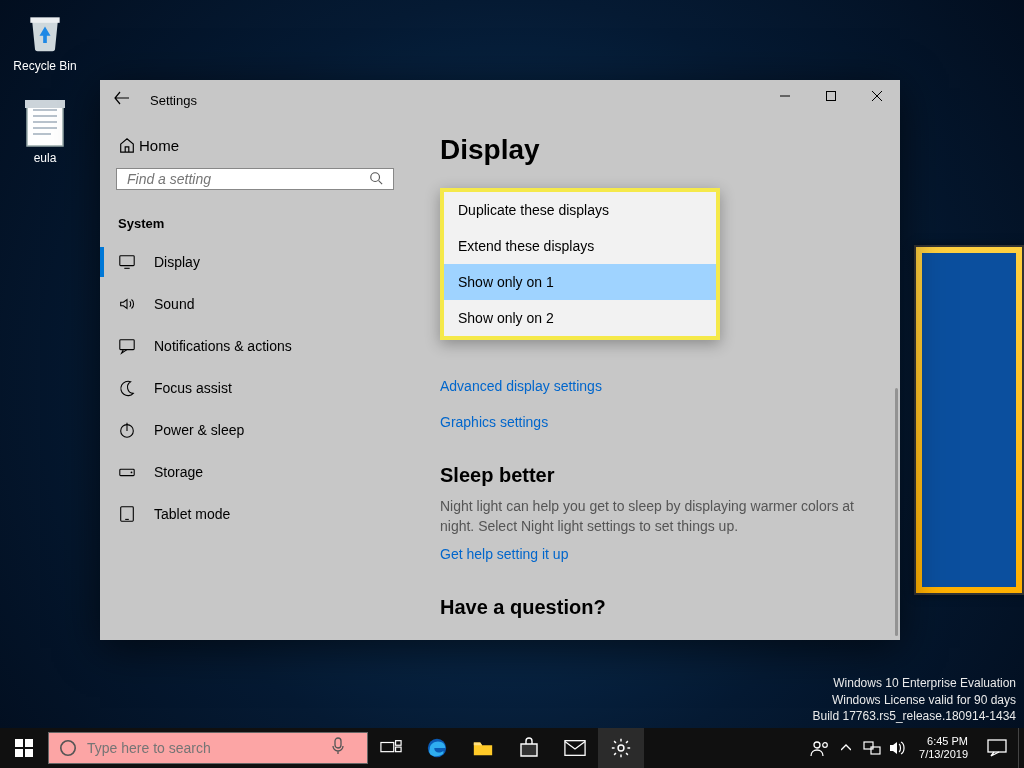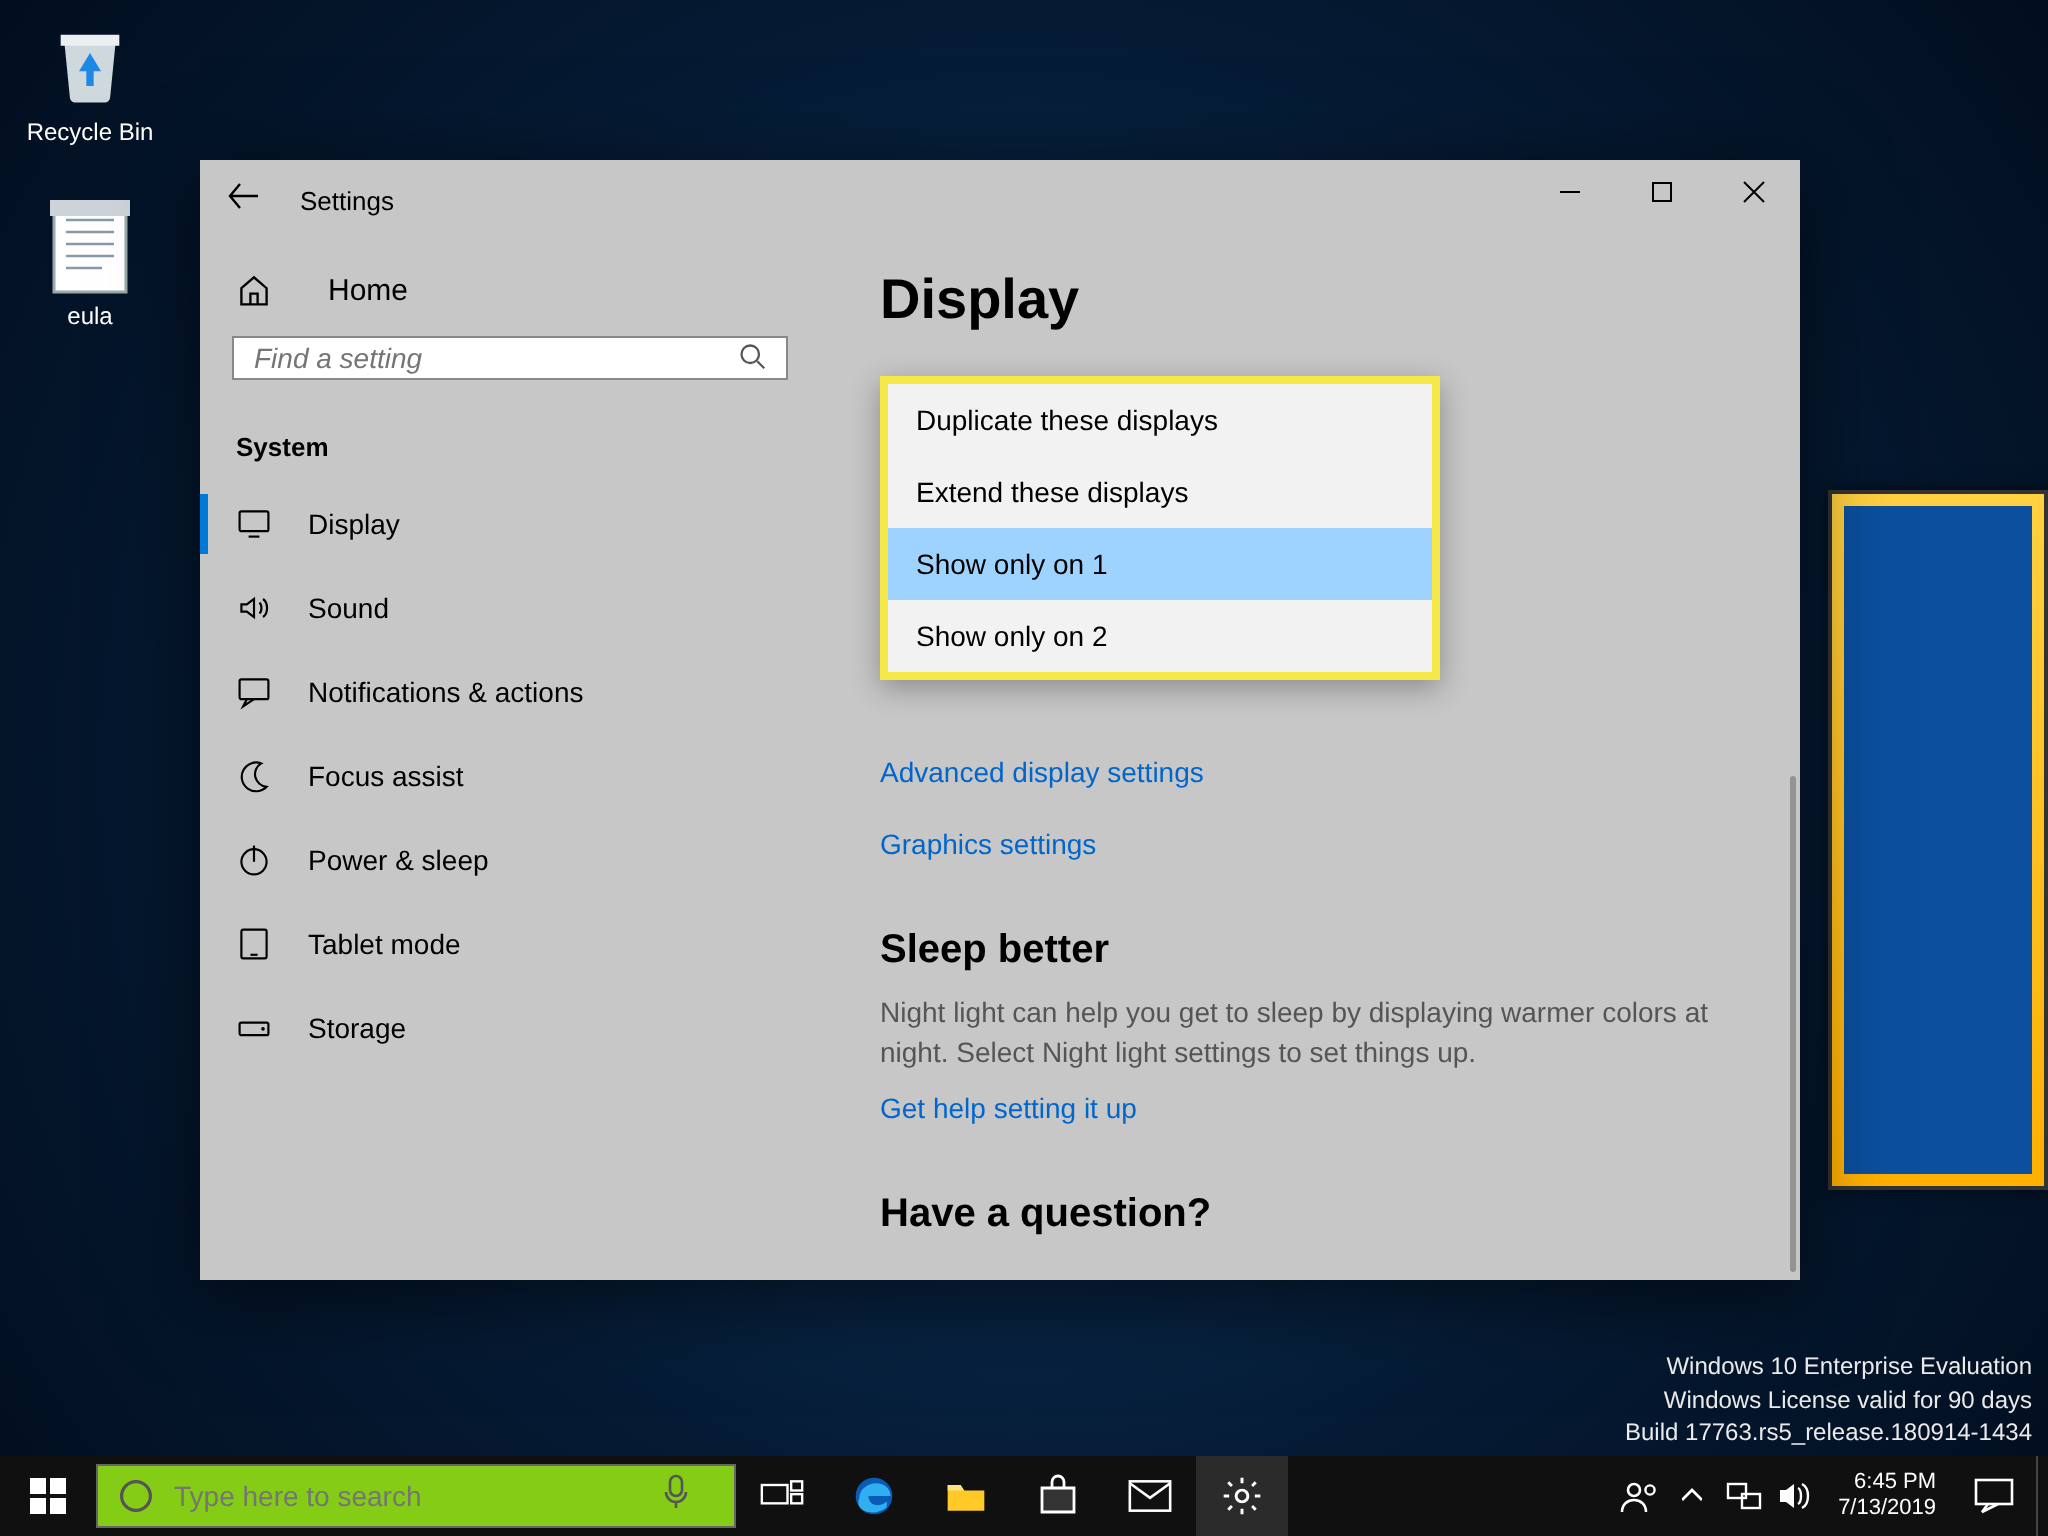--- a/index.html
+++ b/index.html
@@ -29,21 +29,21 @@
     display:flex; flex-direction:column;
   }
   .window .dim-overlay { position:absolute; inset:0; background:rgba(0,0,0,.22); pointer-events:none; }
   .titlebar { height:40px; display:flex; align-items:center; position:relative; z-index:3;}
   .titlebar .back { width:44px; text-align:center; font-size:16px; cursor:pointer;}
   .titlebar .title { font-size:13px; padding-left:6px;}
   .win-controls { position:absolute; right:0; top:0; display:flex; }
   .win-controls div { width:46px; height:32px; display:flex; align-items:center; justify-content:center; font-size:12px; cursor:pointer;}
   .content { flex:1; display:flex; overflow:hidden; position:relative;}
   .sidebar { width:310px; padding:8px 0 0 0; overflow:hidden; position:relative; z-index:3;}
-  .home-row { display:flex; align-items:center; gap:28px; padding:8px 18px 14px; font-size:15px; cursor:pointer;}
+  .home-row { display:flex; align-items:center; gap:3px; padding:8px 18px 14px; font-size:15px; cursor:pointer;}
   .home-row svg{width:18px;height:18px;}
   .search-wrap { margin:0 16px 8px; }
   .search-box { width:100%; height:22px; border:1px solid #888; background:#fff; display:flex; align-items:center; padding:0 10px; }
   .search-box input { flex:1; border:none; outline:none; font-size:14px; background:transparent; font-style:italic; color:#555;}
   .search-box .sicon { color:#555; font-size:14px;}
   .cat-label { padding:18px 18px 10px; font-size:13px; font-weight:600;}
   .nav-item { display:flex; align-items:center; gap:18px; padding:12px 18px; font-size:14px; cursor:pointer; position:relative;}
   .nav-item.active::before{content:"";position:absolute;left:0;top:6px;bottom:6px;width:4px;background:#0078d7;}
   .nav-item svg{width:18px;height:18px;flex-shrink:0;}
 
@@ -62,21 +62,21 @@
   .section-h { font-size:20px; font-weight:600; margin-top:34px; position:relative; z-index:3;}
   .section-p { font-size:14px; color:#555; margin-top:10px; line-height:1.4; max-width:420px; position:relative; z-index:3;}
 
   
   .watermark { position:absolute; right:8px; bottom:44px; text-align:right; font-size:12px; color:#eaeaea; line-height:1.35;}
 
   
   .taskbar { position:absolute; left:0; right:0; bottom:0; height:40px; background:#101010; display:flex; align-items:center; }
   .start-btn { width:48px; height:40px; display:flex; align-items:center; justify-content:center; cursor:pointer;}
   .start-btn svg{width:18px;height:18px;}
-  .searchbar { width:320px; height:32px; margin-left:0; background:#84cc16; display:flex; align-items:center; padding:0 10px; color:#555; border:1px solid #666;}
+  .searchbar { width:320px; height:32px; margin-left:0; background:#fca5a5; display:flex; align-items:center; padding:0 10px; color:#555; border:1px solid #666;}
   .searchbar svg{width:18px;height:18px;margin-right:10px;}
   .searchbar input{flex:1;border:none;outline:none;background:transparent;font-size:14px;color:#555;}
   .searchbar .mic{margin-left:6px;color:#555;}
   .tb-icon { width:46px; height:40px; display:flex; align-items:center; justify-content:center; cursor:pointer; color:#fff;}
   .tb-icon svg{width:22px;height:22px;}
   .tb-icon.active{background:#2b2b2b;}
   .tray { margin-left:auto; display:flex; align-items:center; height:40px;}
   .tray .t-icon{width:26px;height:40px;display:flex;align-items:center;justify-content:center;color:#fff;font-size:13px;cursor:pointer;}
   .clock { color:#fff; font-size:11px; text-align:right; line-height:1.15; padding:0 8px; cursor:pointer;}
   .notif { width:42px; height:40px; display:flex; align-items:center; justify-content:center; cursor:pointer;}
@@ -190,31 +190,31 @@
       </div>
       <div class="nav-item">
         <svg viewBox="0 0 20 20">
             <circle cx="10" cy="11" r="7" fill="none" stroke="#000" stroke-width="1.2"></circle>
             <line x1="10" y1="2" x2="10" y2="11" stroke="#000" stroke-width="1.2"></line>
           </svg>
         <span>Power &amp; sleep</span>
       </div>
       <div class="nav-item">
         <svg viewBox="0 0 20 20">
+            <rect x="2" y="7" width="16" height="7" rx="1" fill="none" stroke="#000" stroke-width="1.2"></rect>
+            <circle cx="15" cy="10.5" r="1" fill="#000"></circle>
+          </svg>
+        <span>Storage</span>
+      </div>
+      <div class="nav-item">
+        <svg viewBox="0 0 20 20">
             <rect x="3" y="2" width="14" height="16" rx="1" fill="none" stroke="#000" stroke-width="1.2"></rect>
             <line x1="8" y1="16" x2="12" y2="16" stroke="#000" stroke-width="1.2"></line>
           </svg>
         <span>Tablet mode</span>
-      </div>
-      <div class="nav-item">
-        <svg viewBox="0 0 20 20">
-            <rect x="2" y="7" width="16" height="7" rx="1" fill="none" stroke="#000" stroke-width="1.2"></rect>
-            <circle cx="15" cy="10.5" r="1" fill="#000"></circle>
-          </svg>
-        <span>Storage</span>
       </div>
     </div>
 
     <div class="main">
       <h1 class="page-title">Display</h1>
 
       <div class="dropdown-pop">
         <div class="dd-item">Duplicate these displays</div>
         <div class="dd-item">Extend these displays</div>
         <div class="dd-item sel">Show only on 1</div>

